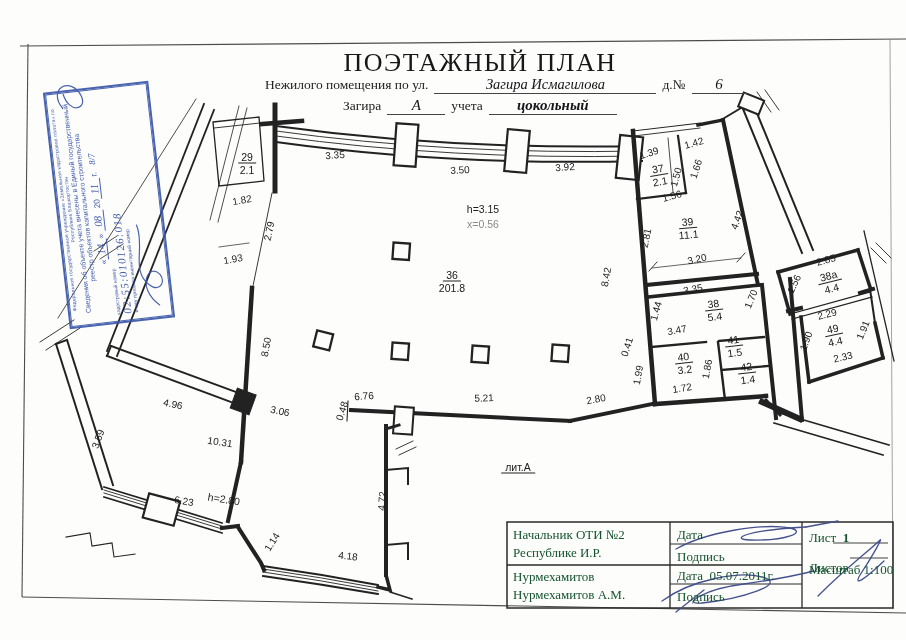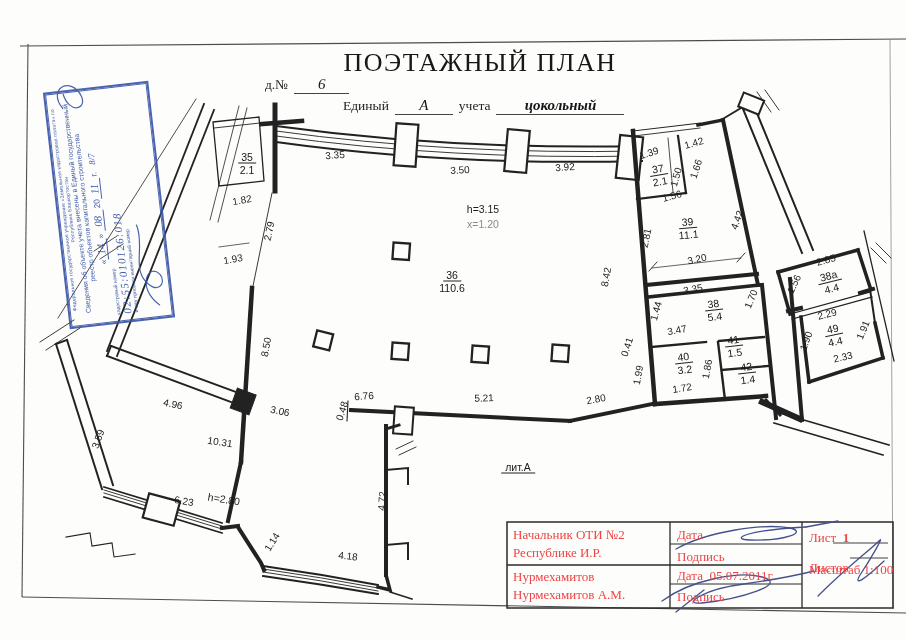--- a/index.html
+++ b/index.html
@@ -20,21 +20,21 @@
   
   .dim{position:absolute;z-index:10;font-size:10px;white-space:nowrap;color:#1c1c1c;}
   .room{position:absolute;z-index:10;display:flex;flex-direction:column;align-items:center;
         font-size:10.5px;line-height:12px;color:#161616;}
   .room .rn{border-bottom:1px solid #222;padding:0 3px;}
   .note{position:absolute;z-index:10;font-size:10.5px;white-space:nowrap;color:#1c1c1c;}
   .note-gray{color:#8a8a8a;}
   .note-u{border-bottom:1px solid #222;padding:0 4px;}
   
   .tb{position:absolute;z-index:10;font-family:"Liberation Serif",serif;font-size:13px;
-      white-space:nowrap;color:#ef4444;}
+      white-space:nowrap;color:#14532d;}
   .tb b{font-weight:bold;}
   
   .stamp{position:absolute;left:-10px;top:152px;width:238px;height:106px;z-index:8;
          transform:rotate(-96.5deg);color:#3450a5;opacity:0.92;}
   .stamp-inner{position:absolute;inset:0;border:2px solid #3b57a8;}
   .stamp-inner2{position:absolute;inset:2px;border:1px solid #3b57a8;padding:2px 6px;box-sizing:border-box;}
   .s-org{font-size:5px;line-height:5.5px;text-align:center;letter-spacing:.2px;}
   .s-body{font-size:7px;line-height:7.6px;text-align:center;margin-top:1px;}
   .s-date{font-size:8.5px;text-align:center;margin-top:2px;}
   .s-date .pre{border-bottom:none;}
@@ -225,25 +225,27 @@
       <path d="M676,549 C706,532 762,523 790,528 C808,532 786,541 750,540 C728,539 748,530 806,527"></path>
       <path d="M806,527 L838,521"></path>
       <path d="M662,601 C692,579 740,571 762,577 C790,584 740,599 702,603 C680,605 704,589 744,584 C772,580 802,574 814,571"></path>
       <path d="M676,612 L704,590"></path>
       <path d="M818,596 C846,568 870,550 879,541 C885,534 872,557 860,575 C853,587 864,580 884,561"></path>
     </g>
   </svg>
 
   <div class="title">ПОЭТАЖНЫЙ ПЛАН</div>
   <div class="hline" style="left:265px;top:76px">
+    <span>Нежилого помещения по ул.</span>
+    <span class="uval street">Загира Исмагилова</span>
     <span>д.№</span>
     <span class="uval house">6</span>
   </div>
   <div class="hline" style="left:343px;top:97px">
-    <span>Единый</span>
+    <span>Загира</span>
     <span class="uval liter">А</span>
     <span>учета</span>
     <span class="uval floor">цокольный</span>
   </div>
 
   <div class="stamp">
     <div class="stamp-inner"></div>
     <div class="stamp-inner2">
       <div class="s-org">Федеральное государственное учреждение «Земельная кадастровая палата» по Республике Башкортостан</div>
       <div class="s-body">Сведения об объекте учета внесены в Единый государственный реестр объектов капитального строительства</div>
@@ -260,26 +262,26 @@
     </div>
     <svg class="s-sig" width="238" height="106" viewBox="0 0 238 106">
       <g stroke="#3b57a8" fill="none" stroke-width="1.2" stroke-linecap="round">
         <path d="M14,92 C34,70 58,86 44,96 C34,102 24,90 40,80 C56,70 76,84 96,78"></path>
         <path d="M220,18 C242,4 252,30 230,38 C216,42 214,24 234,20"></path>
       </g>
     </svg>
   </div>
 
   <div class="room" style="left:247px;top:163px;transform:translate(-50%,-50%)">
-      <span class="rn">35</span>
+      <span class="rn">29</span>
       <span class="ra">2.1</span>
     </div>
   <div class="room" style="left:452px;top:281px;transform:translate(-50%,-50%)">
       <span class="rn">36</span>
-      <span class="ra">110.6</span>
+      <span class="ra">201.8</span>
     </div>
   <div class="room" style="left:659px;top:175px;transform:translate(-50%,-50%) rotate(-10deg)">
       <span class="rn">37</span>
       <span class="ra">2.1</span>
     </div>
   <div class="room" style="left:688px;top:228px;transform:translate(-50%,-50%) rotate(-5deg)">
       <span class="rn">39</span>
       <span class="ra">11.1</span>
     </div>
   <div class="room" style="left:714px;top:310px;transform:translate(-50%,-50%) rotate(-7deg)">
@@ -344,21 +346,21 @@
   <div class="dim" style="left:280px;top:411px;transform:translate(-50%,-50%) rotate(12deg)"><span>3.06</span></div>
   <div class="dim" style="left:220px;top:442px;transform:translate(-50%,-50%) rotate(8deg)"><span>10.31</span></div>
   <div class="dim" style="left:98px;top:439px;transform:translate(-50%,-50%) rotate(-70deg)"><span>3.59</span></div>
   <div class="dim" style="left:266px;top:347px;transform:translate(-50%,-50%) rotate(-80deg)"><span>8.50</span></div>
   <div class="dim" style="left:184px;top:501px;transform:translate(-50%,-50%) rotate(10deg)"><span>6.23</span></div>
   <div class="dim" style="left:272px;top:542px;transform:translate(-50%,-50%) rotate(-58deg)"><span>1.14</span></div>
   <div class="dim" style="left:348px;top:556px;transform:translate(-50%,-50%) rotate(6deg)"><span>4.18</span></div>
   <div class="dim" style="left:382px;top:501px;transform:translate(-50%,-50%) rotate(-85deg)"><span>4.72</span></div>
 
   <div class="note" style="left:483px;top:209px;transform:translate(-50%,-50%)">h=3.15</div>
-  <div class="note note-gray" style="left:483px;top:224px;transform:translate(-50%,-50%)">x=1.20</div>
+  <div class="note note-gray" style="left:483px;top:224px;transform:translate(-50%,-50%)">x=0.56</div>
   <div class="note" style="left:224px;top:499px;transform:translate(-50%,-50%) rotate(9deg)">h=2.80</div>
   <div class="note note-u" style="left:518px;top:467px;transform:translate(-50%,-50%)">лит.А</div>
 
   <div class="tb" style="left:513px;top:527px">Начальник ОТИ №2</div>
   <div class="tb" style="left:513px;top:545px">Республике И.Р.</div>
   <div class="tb" style="left:677px;top:527px">Дата</div>
   <div class="tb" style="left:677px;top:549px">Подпись</div>
   <div class="tb" style="left:513px;top:569px">Нурмехамитов</div>
   <div class="tb" style="left:513px;top:587px">Нурмехамитов А.М.</div>
   <div class="tb" style="left:677px;top:568px"><span>Дата</span>&nbsp;&nbsp;<span>05.07.2011г.</span></div>

